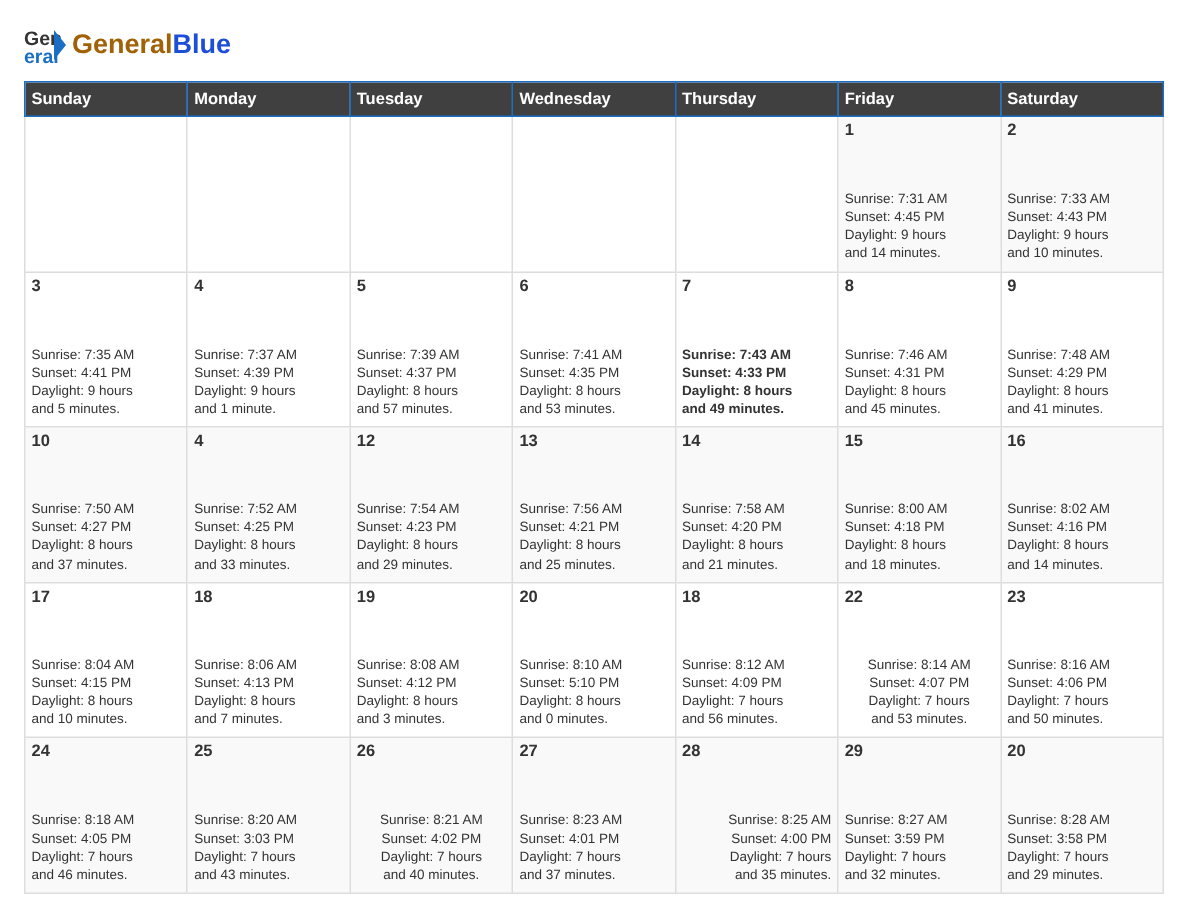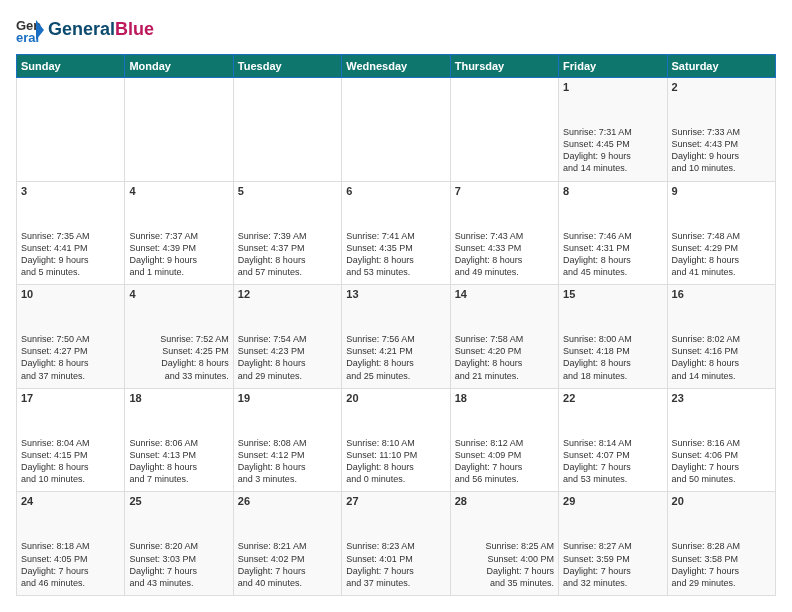--- a/index.html
+++ b/index.html
@@ -57,21 +57,21 @@
       flex: 1;
       display: flex;
       flex-direction: column;
     }
     table {
       width: 100%;
       border-collapse: collapse;
       flex: 1;
     }
     thead tr th {
-      background: #0f766e;
+      background: #404040;
       color: #fff;
       font-size: 11px;
       font-weight: bold;
       padding: 5px 4px;
       text-align: left;
       border: 1px solid #1a6fc4;
     }
     tbody tr td {
       border: 1px solid #ddd;
       vertical-align: top;
@@ -106,21 +106,21 @@
 <div class="page">
   <div class="header">
     <div class="logo">
       <svg class="logo-icon" viewBox="0 0 28 28">
         <text x="0" y="14" font-size="13" font-weight="bold" fill="#333">Gen</text>
         <text x="0" y="26" font-size="13" font-weight="bold" fill="#1a6fc4">eral</text>
         <polygon points="20,4 28,14 20,24" fill="#1a6fc4"></polygon>
       </svg>
       <div>
         <div class="logo-text">
-          <span style="color:#0c4a6e">General</span><span style="color:#be185d">Blue</span>
+          <span style="color:#a16207">General</span><span style="color:#1d4ed8">Blue</span>
         </div>
       </div>
     </div>
     <div class="title-block">
       <div class="month-title"></div>
       <div class="subtitle"></div>
     </div>
   </div>
 
   <div class="calendar">
@@ -182,21 +182,21 @@
             </td>
             <td>
               <span class="day-num">6</span>
               <div class="day-info" style="white-space: pre-line;">Sunrise: 7:41 AM
 Sunset: 4:35 PM
 Daylight: 8 hours
 and 53 minutes.</div>
             </td>
             <td>
               <span class="day-num">7</span>
-              <div class="day-info" style="white-space: pre-line;">Sunrise: 7:43 AM
+              <div class="day-info" style="white-space: pre-line; font-weight: bold;">Sunrise: 7:43 AM
 Sunset: 4:33 PM
 Daylight: 8 hours
 and 49 minutes.</div>
             </td>
             <td>
               <span class="day-num">8</span>
               <div class="day-info" style="white-space: pre-line;">Sunrise: 7:46 AM
 Sunset: 4:31 PM
 Daylight: 8 hours
 and 45 minutes.</div>
@@ -212,21 +212,21 @@
           <tr>
             <td>
               <span class="day-num">10</span>
               <div class="day-info" style="white-space: pre-line;">Sunrise: 7:50 AM
 Sunset: 4:27 PM
 Daylight: 8 hours
 and 37 minutes.</div>
             </td>
             <td>
               <span class="day-num">4</span>
-              <div class="day-info" style="white-space: pre-line; text-align: right;">Sunrise: 7:52 AM
+              <div class="day-info" style="white-space: pre-line;">Sunrise: 7:52 AM
 Sunset: 4:25 PM
 Daylight: 8 hours
 and 33 minutes.</div>
             </td>
             <td>
               <span class="day-num">12</span>
               <div class="day-info" style="white-space: pre-line;">Sunrise: 7:54 AM
 Sunset: 4:23 PM
 Daylight: 8 hours
 and 29 minutes.</div>
@@ -278,34 +278,34 @@
             <td>
               <span class="day-num">19</span>
               <div class="day-info" style="white-space: pre-line;">Sunrise: 8:08 AM
 Sunset: 4:12 PM
 Daylight: 8 hours
 and 3 minutes.</div>
             </td>
             <td>
               <span class="day-num">20</span>
               <div class="day-info" style="white-space: pre-line;">Sunrise: 8:10 AM
-Sunset: 11:10 PM
+Sunset: 5:10 PM
 Daylight: 8 hours
 and 0 minutes.</div>
             </td>
             <td>
               <span class="day-num">18</span>
               <div class="day-info" style="white-space: pre-line;">Sunrise: 8:12 AM
 Sunset: 4:09 PM
 Daylight: 7 hours
 and 56 minutes.</div>
             </td>
             <td>
               <span class="day-num">22</span>
-              <div class="day-info" style="white-space: pre-line;">Sunrise: 8:14 AM
+              <div class="day-info" style="white-space: pre-line; text-align: center;">Sunrise: 8:14 AM
 Sunset: 4:07 PM
 Daylight: 7 hours
 and 53 minutes.</div>
             </td>
             <td>
               <span class="day-num">23</span>
               <div class="day-info" style="white-space: pre-line;">Sunrise: 8:16 AM
 Sunset: 4:06 PM
 Daylight: 7 hours
 and 50 minutes.</div>
@@ -321,21 +321,21 @@
             </td>
             <td>
               <span class="day-num">25</span>
               <div class="day-info" style="white-space: pre-line;">Sunrise: 8:20 AM
 Sunset: 3:03 PM
 Daylight: 7 hours
 and 43 minutes.</div>
             </td>
             <td>
               <span class="day-num">26</span>
-              <div class="day-info" style="white-space: pre-line;">Sunrise: 8:21 AM
+              <div class="day-info" style="white-space: pre-line; text-align: center;">Sunrise: 8:21 AM
 Sunset: 4:02 PM
 Daylight: 7 hours
 and 40 minutes.</div>
             </td>
             <td>
               <span class="day-num">27</span>
               <div class="day-info" style="white-space: pre-line;">Sunrise: 8:23 AM
 Sunset: 4:01 PM
 Daylight: 7 hours
 and 37 minutes.</div>

